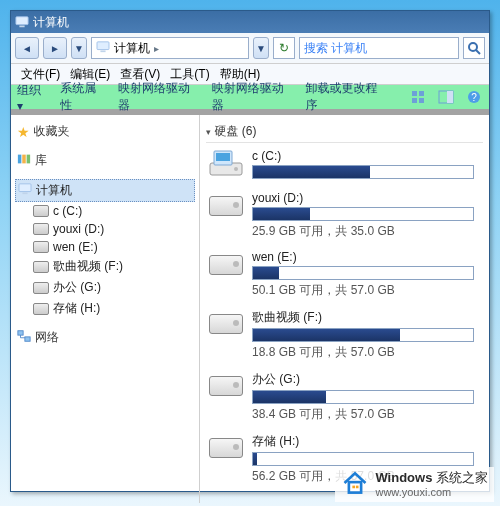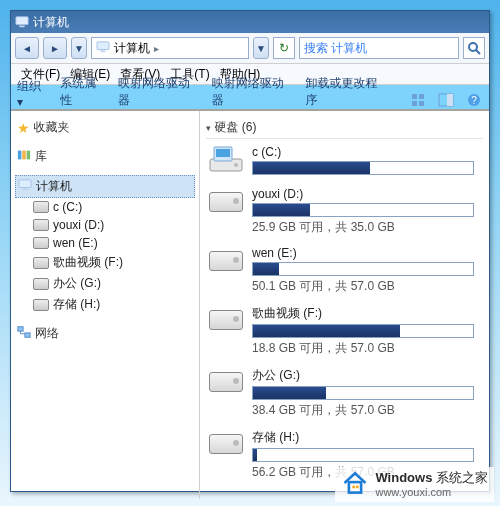--- a/index.html
+++ b/index.html
@@ -8,21 +8,21 @@
 .titlebar{height:22px;background:linear-gradient(#3b6ea5,#4a7db5);display:flex;align-items:center;color:#fff;padding:0 4px;font-size:12px}
 .titlebar .ticon{width:14px;height:14px;margin-right:4px;display:inline-flex;align-items:center;justify-content:center}
 .addrbar{height:26px;border-bottom:1px solid #cfcfcf;display:flex;align-items:center;padding:2px 4px;gap:4px;background:#f4f8fc}
 .navbtn{width:22px;height:20px;border:1px solid #9aaecb;border-radius:3px;background:linear-gradient(#e9f1fb,#cfe0f5);display:flex;align-items:center;justify-content:center;font-size:10px;color:#2a4b7c;cursor:default}
 .path{flex:1;height:20px;border:1px solid #9aaecb;background:#fff;display:flex;align-items:center;padding:0 4px;gap:4px}
 .path .chev{color:#678;font-size:10px}
 .refresh{width:20px;height:20px;border:1px solid #9aaecb;background:#fff;display:flex;align-items:center;justify-content:center;color:#2a7a2a}
 .search{width:150px;height:20px;border:1px solid #9aaecb;background:#fff;display:flex;align-items:center;padding:0 4px;color:#3b82f6}
 .menubar{height:20px;display:flex;align-items:center;gap:2px;padding:0 6px;border-bottom:1px solid #cfcfcf;background:#f6f9fd}
 .menubar span{padding:2px 4px;cursor:default}
-.toolbar{height:24px;display:flex;align-items:flex-end;gap:10px;padding:0 6px;border-bottom:2px solid #a3a3a3;background:#7dd3fc}
+.toolbar{height:24px;display:flex;align-items:center;gap:10px;padding:0 6px;border-bottom:6px solid #a3a3a3;background:#86efac}
 .toolbar .tbtn{color:#1e3e6e;cursor:default;display:flex;align-items:center;gap:2px}
 .toolbar .spacer{flex:1}
 .ticonbtn{width:18px;height:18px;display:flex;align-items:center;justify-content:center}
 .body{display:flex;height:calc(100% - 22px - 26px - 20px - 24px)}
 .sidebar{width:180px;border-right:1px solid #cfcfcf;padding:6px 4px;overflow:auto}
 .group{margin-bottom:8px}
 .ghdr{display:flex;align-items:center;gap:4px;font-weight:normal;color:#333;padding:2px}
 .star{color:#f5b730;font-size:14px}
 .libicon svg{width:14px;height:14px}
 .items{margin-left:16px}

